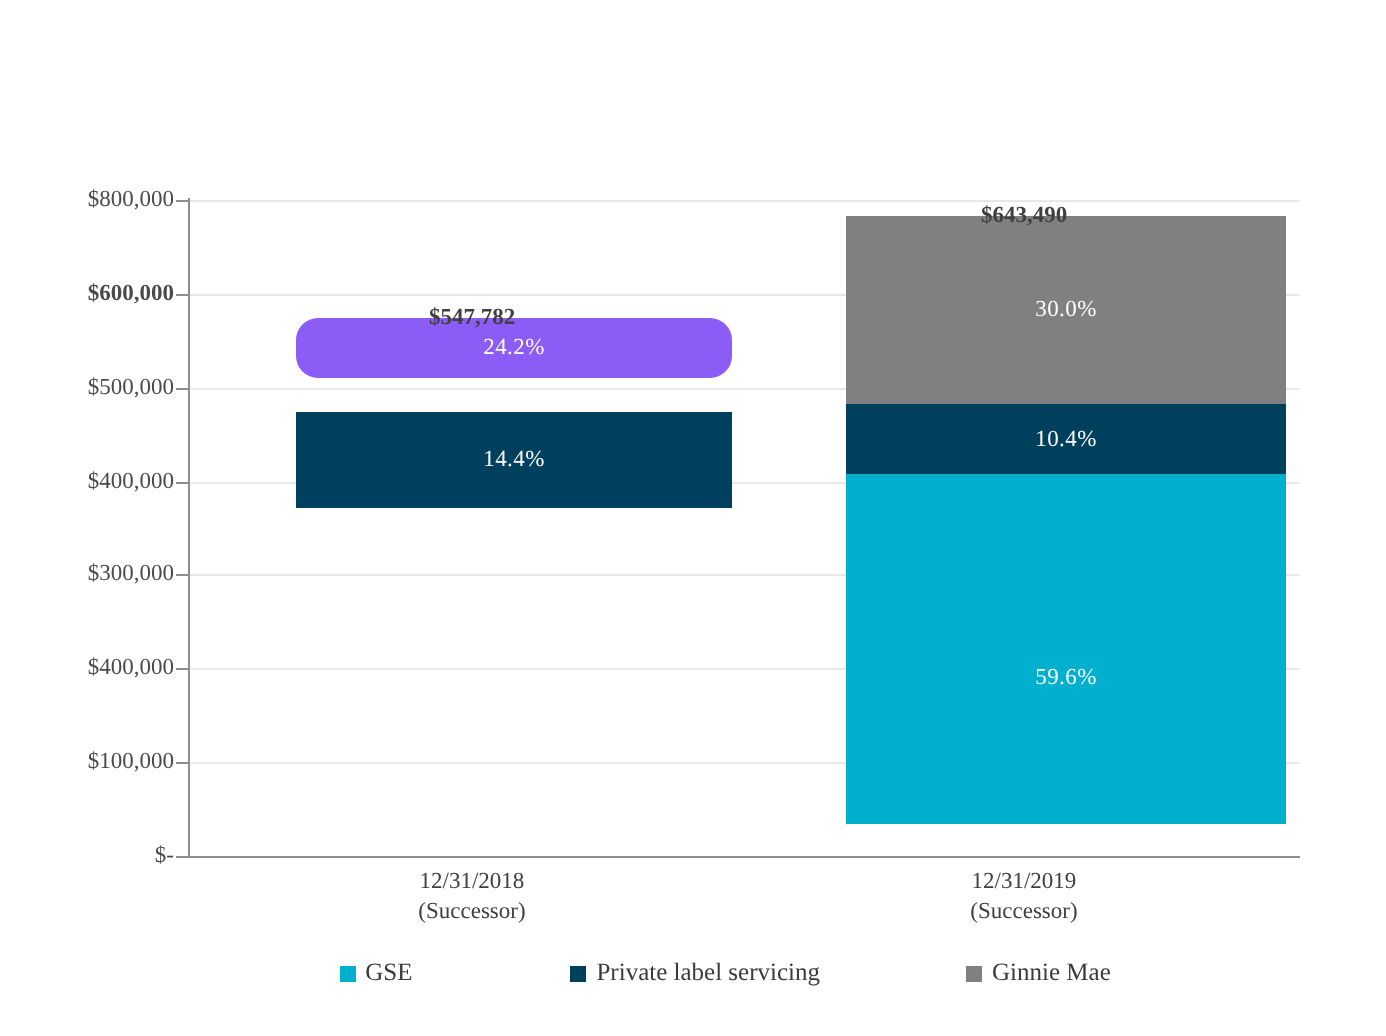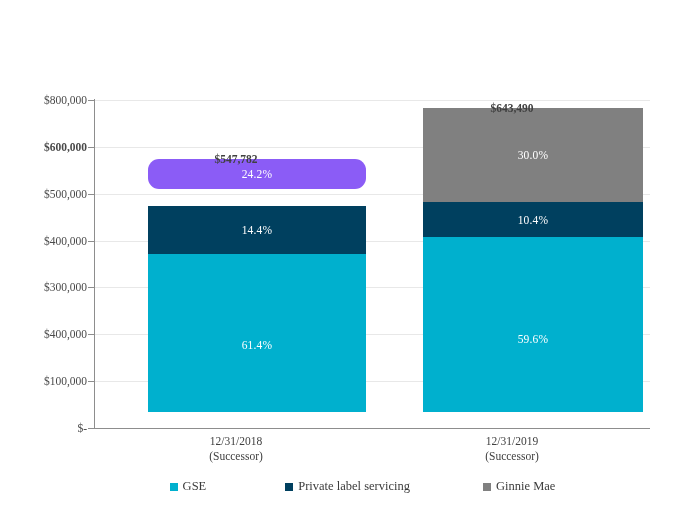--- a/index.html
+++ b/index.html
@@ -162,23 +162,20 @@
     <div class="gridline" style="top:187px;"></div>
     <div class="gridline" style="top:234px;"></div>
     <div class="gridline" style="top:281px;"></div>
 
     <div class="bar" style="left:32px; width:218px; height:253px;">
       <div class="segment" style="top:0px; height:30px; background:#8b5cf6;border-radius:11px;">
         <span class="seg-label">24.2%</span>
       </div>
       <div class="segment" style="top:47px; height:48px; background:#00405F;">
         <span class="seg-label">14.4%</span>
-      </div>
-      <div class="segment" style="top:95px; height:158px; background:#00B0CE;">
-        <span class="seg-label" style="position:relative; top:12px;">61.4%</span>
       </div>
     </div>
 
     <div class="bar" style="left:307px; width:220px; height:304px;">
       <div class="segment" style="top:0px; height:94px; background:#808080;">
         <span class="seg-label">30.0%</span>
       </div>
       <div class="segment" style="top:94px; height:35px; background:#00405F;">
         <span class="seg-label">10.4%</span>
       </div>

